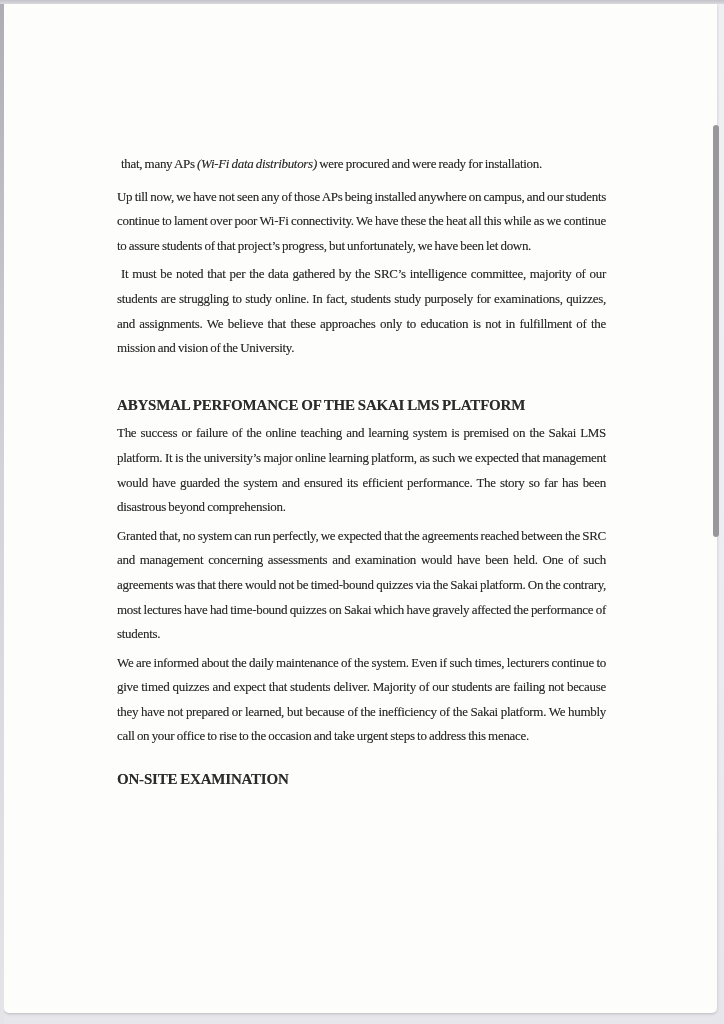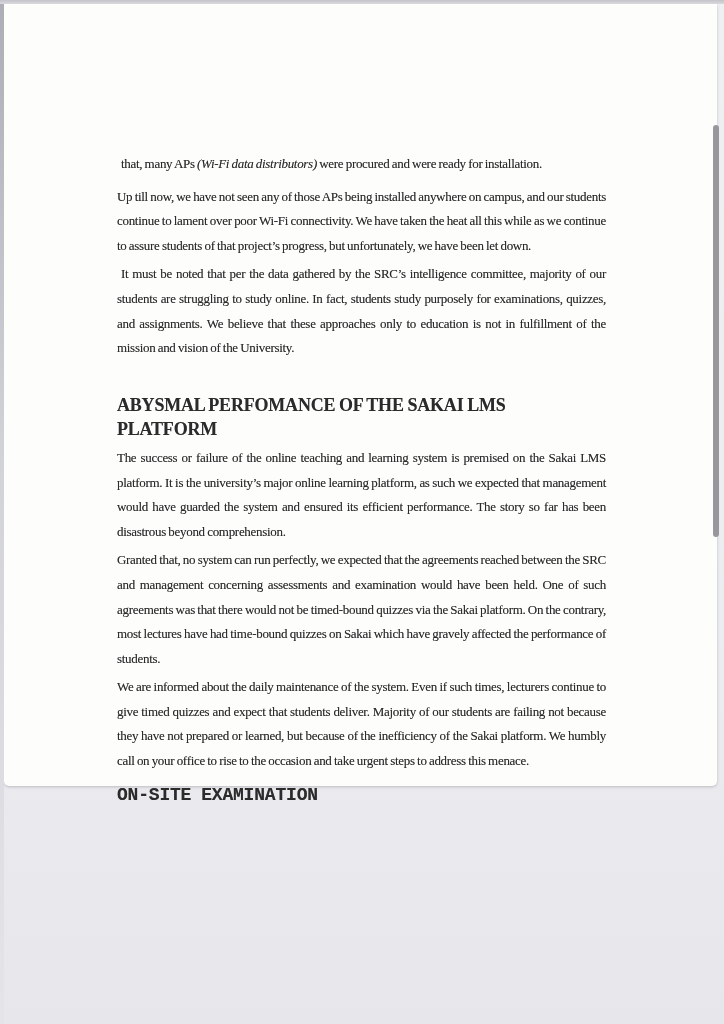--- a/index.html
+++ b/index.html
@@ -26,21 +26,21 @@
     top: 0; left: 0; bottom: 0;
     width: 4px;
     background: linear-gradient(180deg, #adadb6 0%, #d2d2d9 45%, #e4e4e9 100%);
     z-index: 2;
   }
   .page {
     position: absolute;
     left: 4px;
     top: 4px;
     width: 713px;
-    height: 782px;
+    height: 1009px;
     background: #fdfdfb;
     border-radius: 0 0 5px 5px;
     box-shadow: 0 1px 3px rgba(70, 70, 85, 0.28), inset 0 1px 2px rgba(255,255,250,0.8);
     z-index: 1;
   }
   .content {
     position: absolute;
     left: 113px;
     top: 148px;
     width: 489px;
@@ -55,33 +55,32 @@
   .para {
     margin: 0 0 4px 0;
   }
   .para.p-indent {
     text-indent: 4px;
   }
   .para.p-first {
     margin-bottom: 8px;
   }
   .heading {
-    font-size: 18px;
+    font-size: 15px;
     font-weight: 700;
     letter-spacing: -0.2px;
     margin: 0 0 4px 0;
     text-align: left;
   }
   .heading.h-abysmal {
     margin-top: 32px;
   }
   .heading.h-onsite {
-    margin-top: 9px;
+    margin-top: 18px;
     margin-bottom: 0;
-    font-family: Liberation Mono, monospace;
   }
   em { font-style: italic; }
   .scrollbar-thumb {
     position: absolute;
     right: 5px;
     top: 125px;
     width: 6px;
     height: 412px;
     background: #97979c;
     border-radius: 3px;
@@ -93,21 +92,21 @@
 <body>
 
 <div class="edge-top"></div>
 <div class="edge-left"></div>
 
 <div class="page">
   <div class="content">
 
     <p class="para p-first p-indent"><span>that, many APs </span><em>(Wi-Fi data distributors)</em><span> were procured and were ready for installation.</span></p>
 
-    <p class="para">Up till now, we have not seen any of those APs being installed anywhere on campus, and our students continue to lament over poor Wi-Fi connectivity. We have taken the heat all this while as we continue to assure students of that project’s progress, but unfortunately, we have been let down.</p>
+    <p class="para">Up till now, we have not seen any of those APs being installed anywhere on campus, and our students continue to lament over poor Wi-Fi connectivity. We have these the heat all this while as we continue to assure students of that project’s progress, but unfortunately, we have been let down.</p>
 
     <p class="para p-indent">It must be noted that per the data gathered by the SRC’s intelligence committee, majority of our students are struggling to study online. In fact, students study purposely for examinations, quizzes, and assignments. We believe that these approaches only to education is not in fulfillment of the mission and vision of the University.</p>
 
     <h2 class="heading h-abysmal">ABYSMAL PERFOMANCE OF THE SAKAI LMS PLATFORM</h2>
 
     <p class="para">The success or failure of the online teaching and learning system is premised on the Sakai LMS platform. It is the university’s major online learning platform, as such we expected that management would have guarded the system and ensured its efficient performance. The story so far has been disastrous beyond comprehension.</p>
 
     <p class="para">Granted that, no system can run perfectly, we expected that the agreements reached between the SRC and management concerning assessments and examination would have been held. One of such agreements was that there would not be timed-bound quizzes via the Sakai platform. On the contrary, most lectures have had time-bound quizzes on Sakai which have gravely affected the performance of students.</p>
 
     <p class="para">We are informed about the daily maintenance of the system. Even if such times, lecturers continue to give timed quizzes and expect that students deliver. Majority of our students are failing not because they have not prepared or learned, but because of the inefficiency of the Sakai platform.  We humbly call on your office to rise to the occasion and take urgent steps to address this menace.</p>

